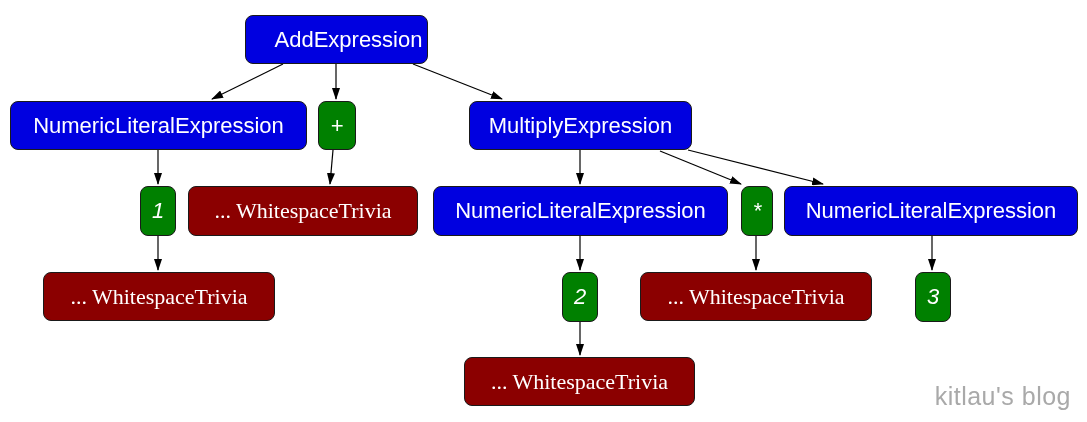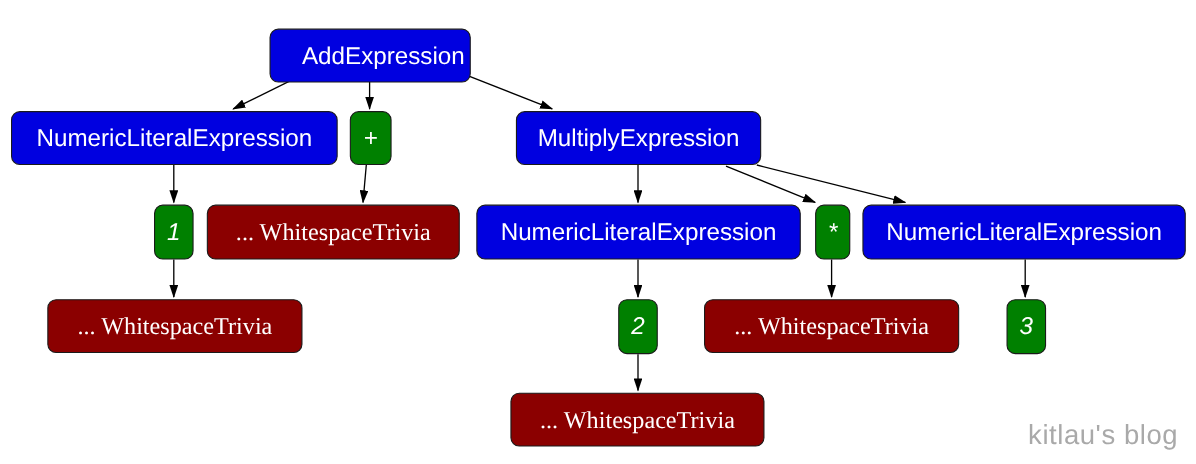--- a/index.html
+++ b/index.html
@@ -41,21 +41,21 @@
     border: 1.5px solid var(--node_border);
     border-radius: 8px;
     white-space: nowrap;
     text-align: center;
   }
   .expression { background: var(--expression); }
   .token      { background: var(--token); font-style: italic; }
   .trivia     { background: var(--trivia); font-family: Liberation Serif, serif; }
 
   
-  .n-add   { left: 245px; top:  26px; width: 183px; height: 49px; padding-left: 24px; }
+  .n-add   { left: 245px; top:  15px; width: 183px; height: 49px; padding-left: 24px; }
   .n-nle1  { left:  10px; top: 101px; width: 297px; height: 49px; }
   .n-plus  { left: 318px; top: 101px; width:  38px; height: 49px; }
   .n-mul   { left: 469px; top: 101px; width: 223px; height: 49px; }
   .n-one   { left: 140px; top: 186px; width:  36px; height: 50px; }
   .n-wst1  { left: 188px; top: 186px; width: 230px; height: 50px; }
   .n-nle2  { left: 433px; top: 186px; width: 295px; height: 50px; }
   .n-star  { left: 741px; top: 186px; width:  32px; height: 50px; }
   .n-nle3  { left: 784px; top: 186px; width: 294px; height: 50px; }
   .n-wst2  { left:  43px; top: 272px; width: 232px; height: 49px; }
   .n-two   { left: 562px; top: 272px; width:  36px; height: 50px; }

